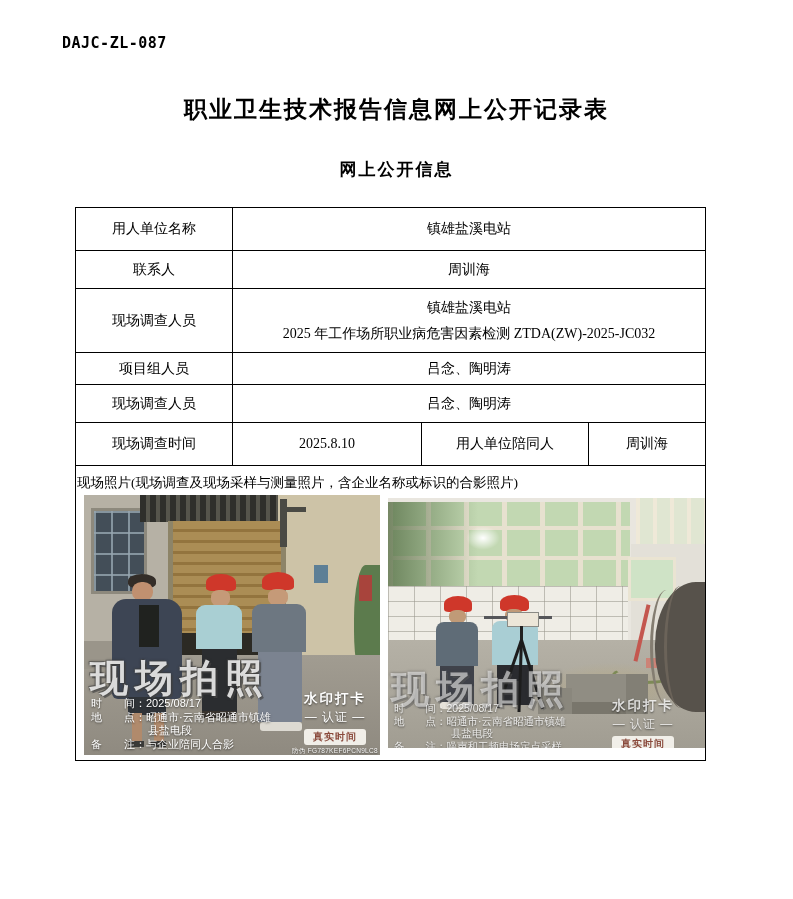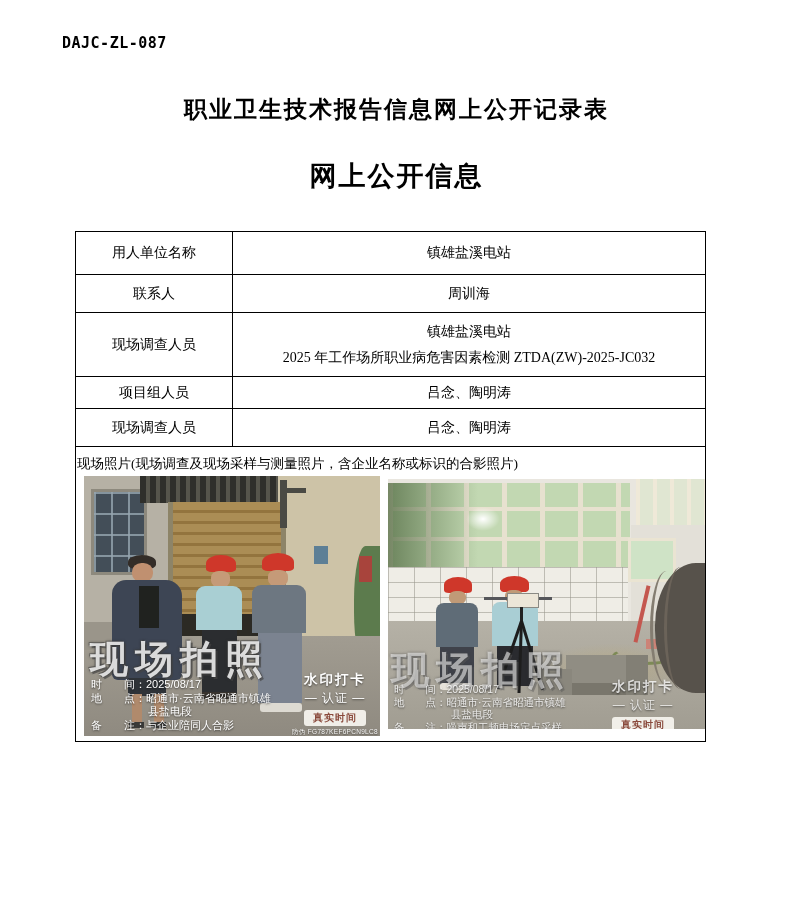--- a/index.html
+++ b/index.html
@@ -13,25 +13,25 @@
     position:absolute;left:62px;top:34px;
     font-family:"DejaVu Sans Mono","Liberation Mono",monospace;
     font-size:15px;font-weight:bold;letter-spacing:0.5px;
   }
   .title{
     position:absolute;left:0;right:0;top:94px;text-align:center;
     font-size:23px;font-weight:bold;letter-spacing:2px;
   }
   .subtitle{
     position:absolute;left:0;right:0;top:158px;text-align:center;
-    font-size:27px;font-weight:bold;letter-spacing:2px;
+    font-size:17px;font-weight:bold;letter-spacing:2px;
   }
   table.info-table{
     position:absolute;left:75px;top:207px;width:630px;
-    border-collapse:collapse;table-layout:fixed;margin-top:24px;
+    border-collapse:collapse;table-layout:fixed;
   }
   .info-table td{
     border:1px solid #000;text-align:center;vertical-align:middle;
     font-size:14px;padding:0 2px;overflow:hidden;
   }
   col.c1{width:157px;}col.c2{width:189px;}col.c3{width:167px;}col.c4{width:117px;}
   tr.h43 td{height:42px;} tr.h38 td{height:37px;} tr.h64 td{height:63px;} tr.h32 td{height:31px;}
   .report-cell div{line-height:26px;}
   td.photo-cell{padding:0;text-align:left;vertical-align:top;}
   .photo-label{font-size:13.5px;padding:8px 1px 0 1px;height:29px;box-sizing:border-box;}
@@ -202,20 +202,26 @@
           <div>2025 年工作场所职业病危害因素检测 ZTDA(ZW)-2025-JC032</div>
         </td>
       </tr>
       <tr class="h32">
         <td>项目组人员</td>
         <td colspan="3">吕念、陶明涛</td>
       </tr>
       <tr class="h38">
         <td>现场调查人员</td>
         <td colspan="3">吕念、陶明涛</td>
+      </tr>
+      <tr class="h43">
+        <td>现场调查时间</td>
+        <td>2025.8.10</td>
+        <td>用人单位陪同人</td>
+        <td>周训海</td>
       </tr>
       <tr>
         <td colspan="4" class="photo-cell">
           <div class="photo-label">现场照片(现场调查及现场采样与测量照片，含企业名称或标识的合影照片)</div>
           <div class="photos">
 
             <div class="photo photo-left">
               <div class="scene">
                 <div class="lp-wall"></div>
                 <div class="lp-left-pillar"></div>

